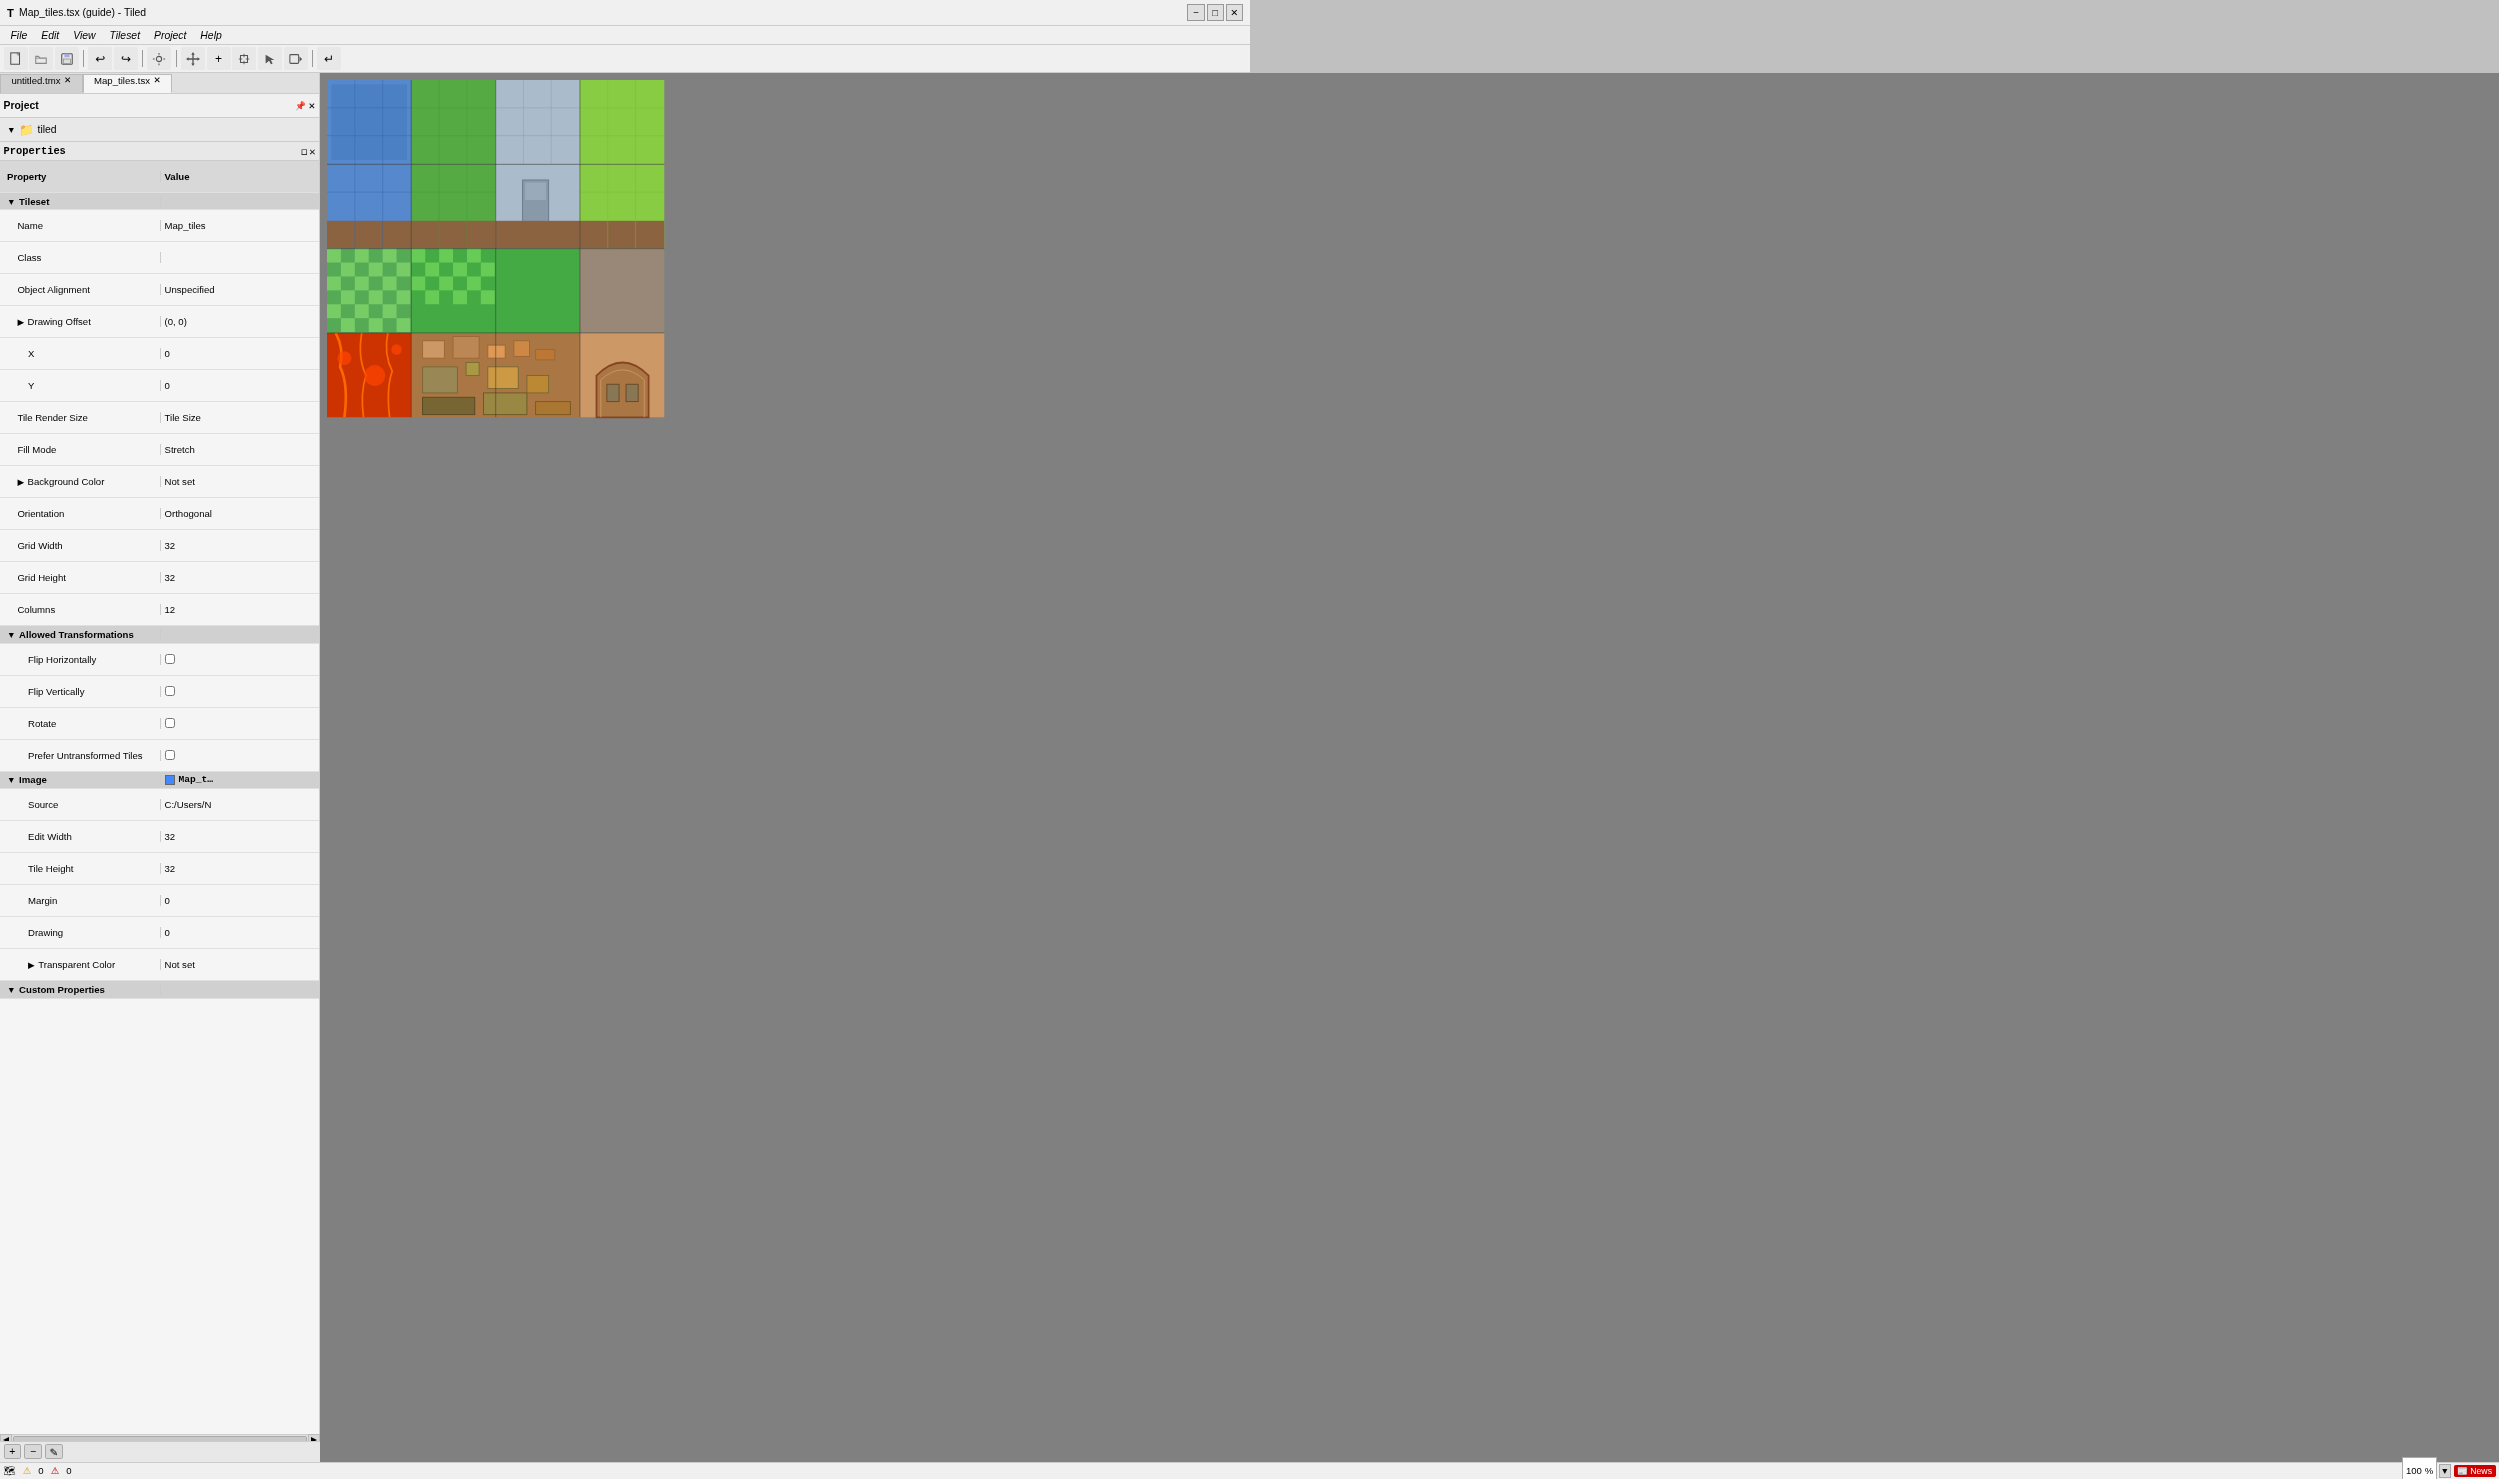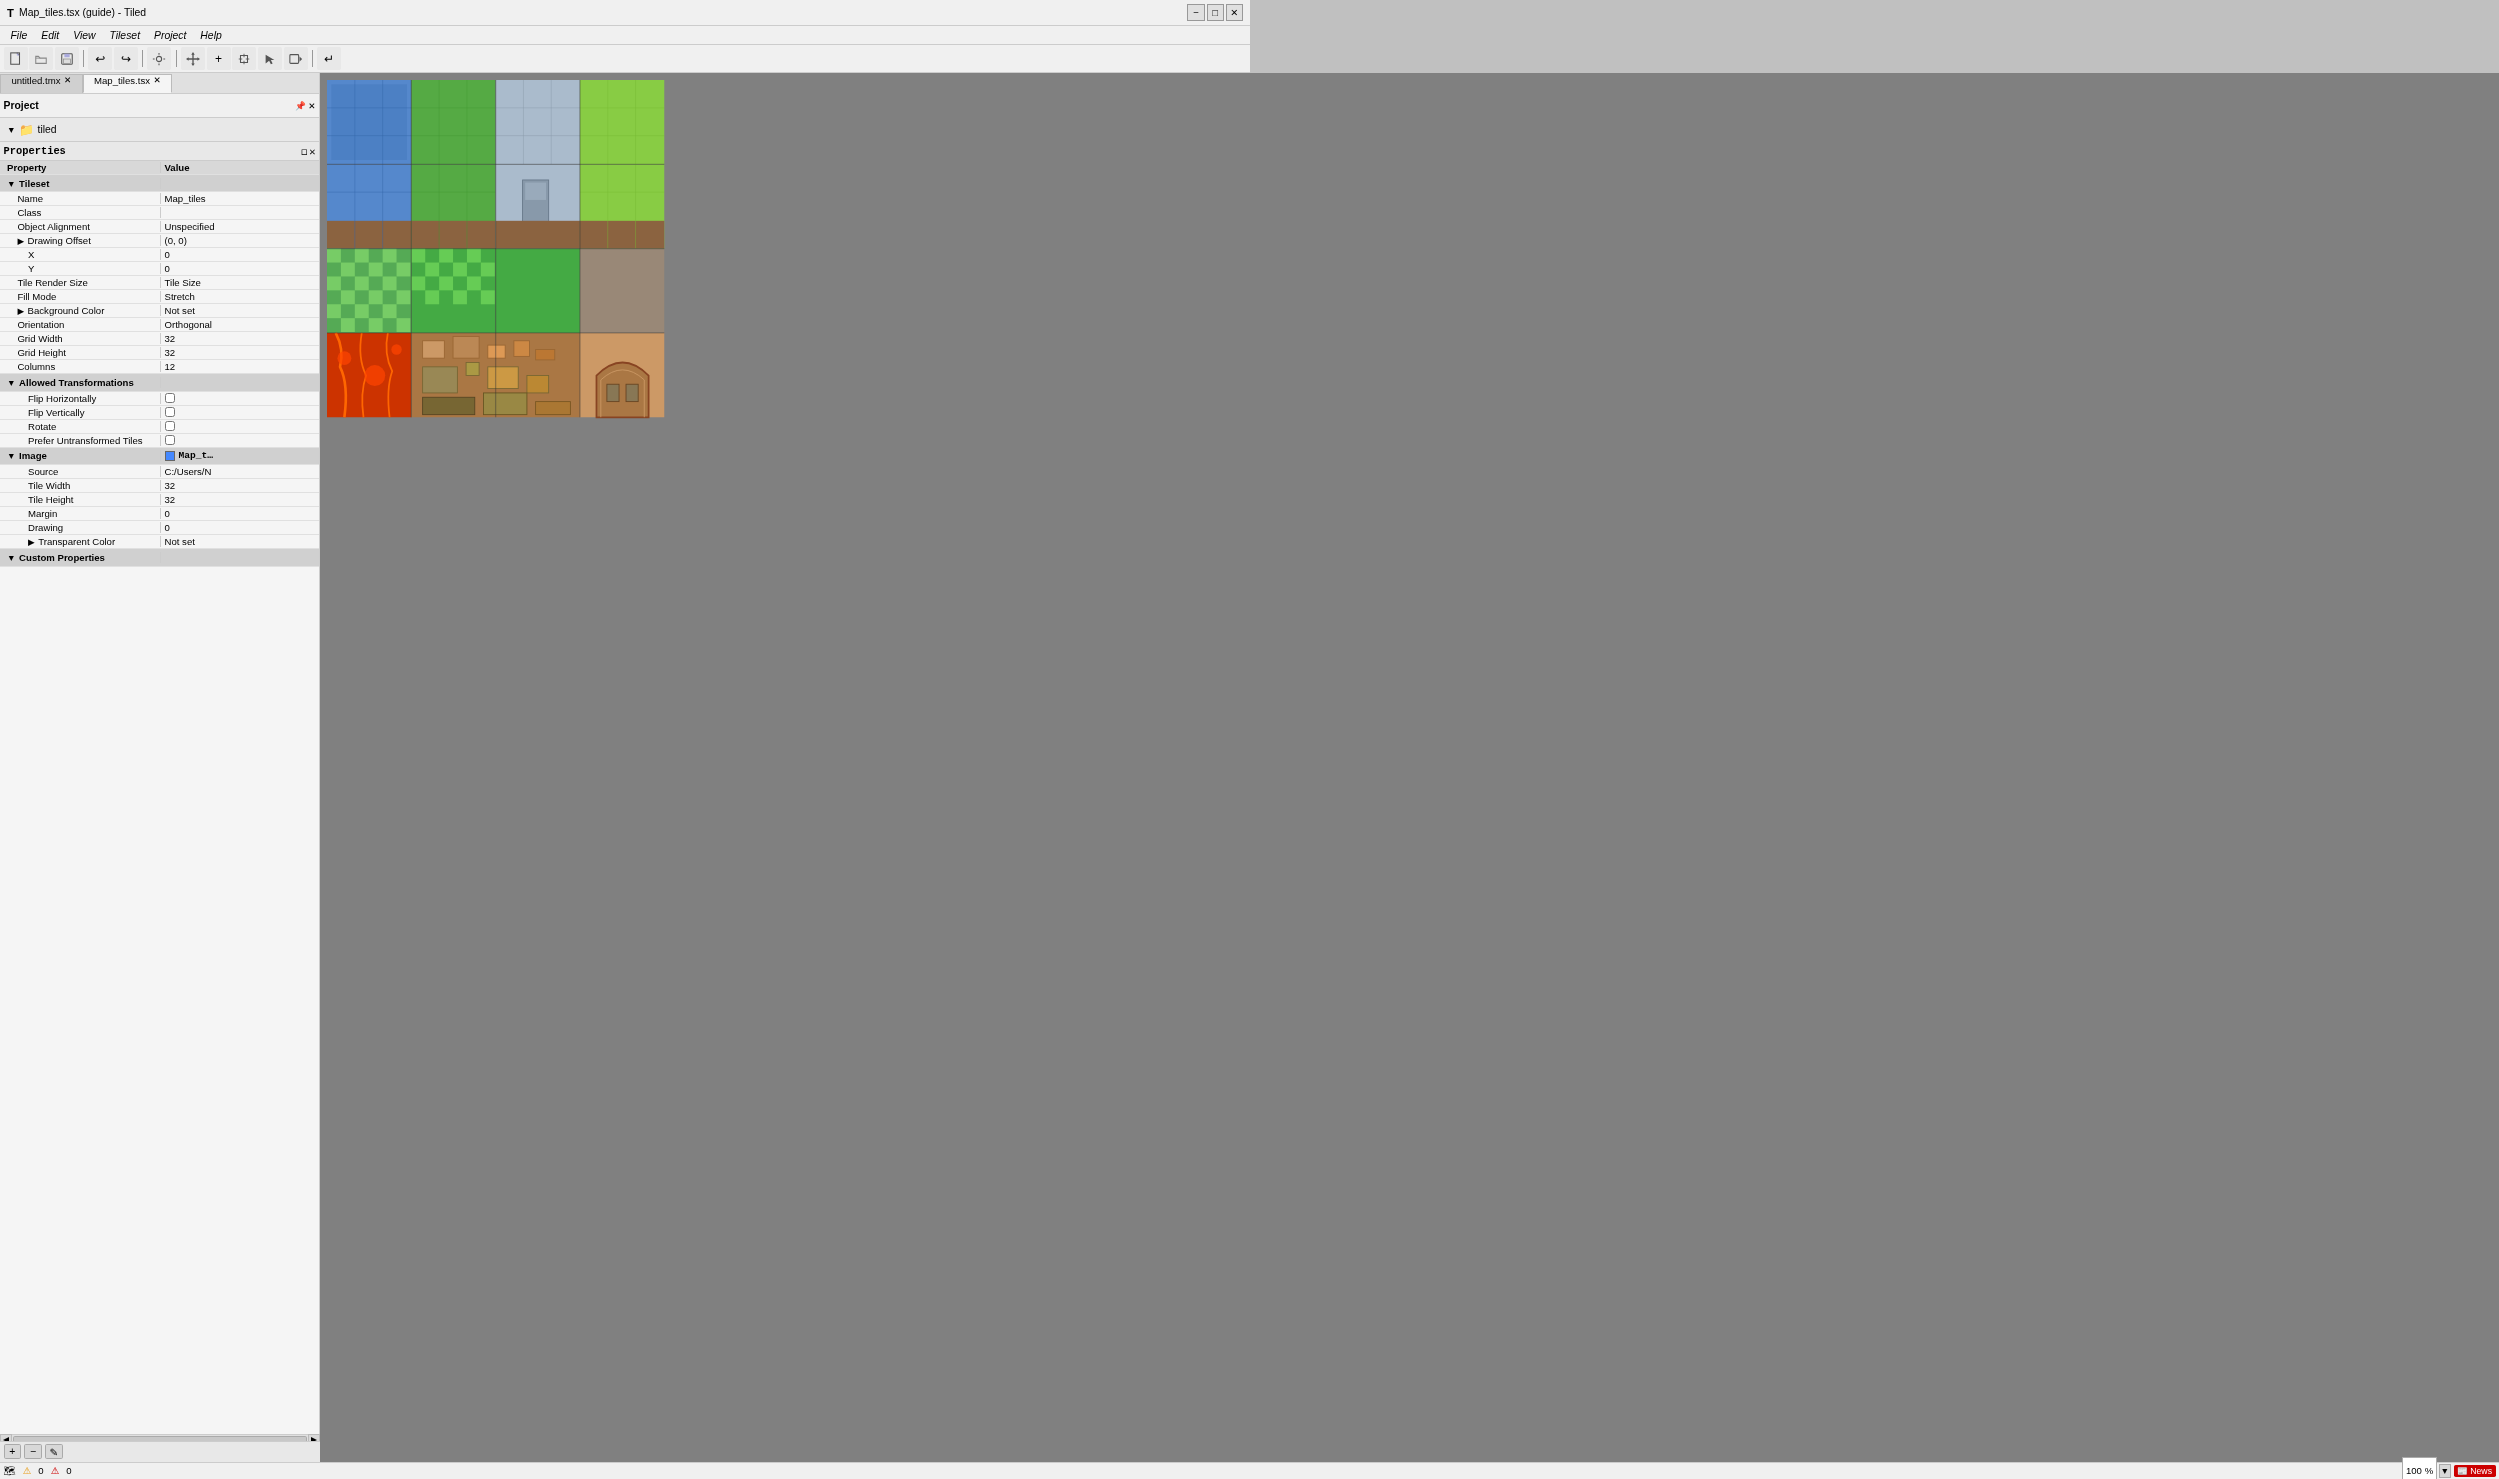--- a/index.html
+++ b/index.html
@@ -109,21 +109,21 @@
     .props-icons { display: flex; gap: 1.7px; }
 
     
     #props-table {
       flex: 1;
       overflow-y: auto;
       background: #f5f5f5;
     }
     .prop-row {
       display: flex;
-      height: 14px;
+      height: 32px;
       border-bottom: 0.9px solid #e0e0e0;
       align-items: center;
     }
     .prop-section {
       background: #d0d0d0;
       font-weight: bold;
       height: 17.4px;
     }
     .prop-key {
       width: 161px;
@@ -466,21 +466,21 @@
       <div class="prop-val" style="display:flex;align-items:center;font-family:Liberation Mono, monospace;">
         <span style="width:10.4px;height:10.4px;background:#4488ff;border:0.9px solid #666;display:inline-block;margin-right:3.5px;"></span>
         Map_t…
       </div>
     </div>
     <div class="prop-row">
       <div class="prop-key indent2">Source</div>
       <div class="prop-val">C:/Users/N</div>
     </div>
     <div class="prop-row">
-      <div class="prop-key indent2">Tile Width</div>
+      <div class="prop-key indent2">Edit Width</div>
       <div class="prop-val">32</div>
     </div>
     <div class="prop-row">
       <div class="prop-key indent2">Tile Height</div>
       <div class="prop-val">32</div>
     </div>
     <div class="prop-row">
       <div class="prop-key indent2">Margin</div>
       <div class="prop-val">0</div>
     </div>

